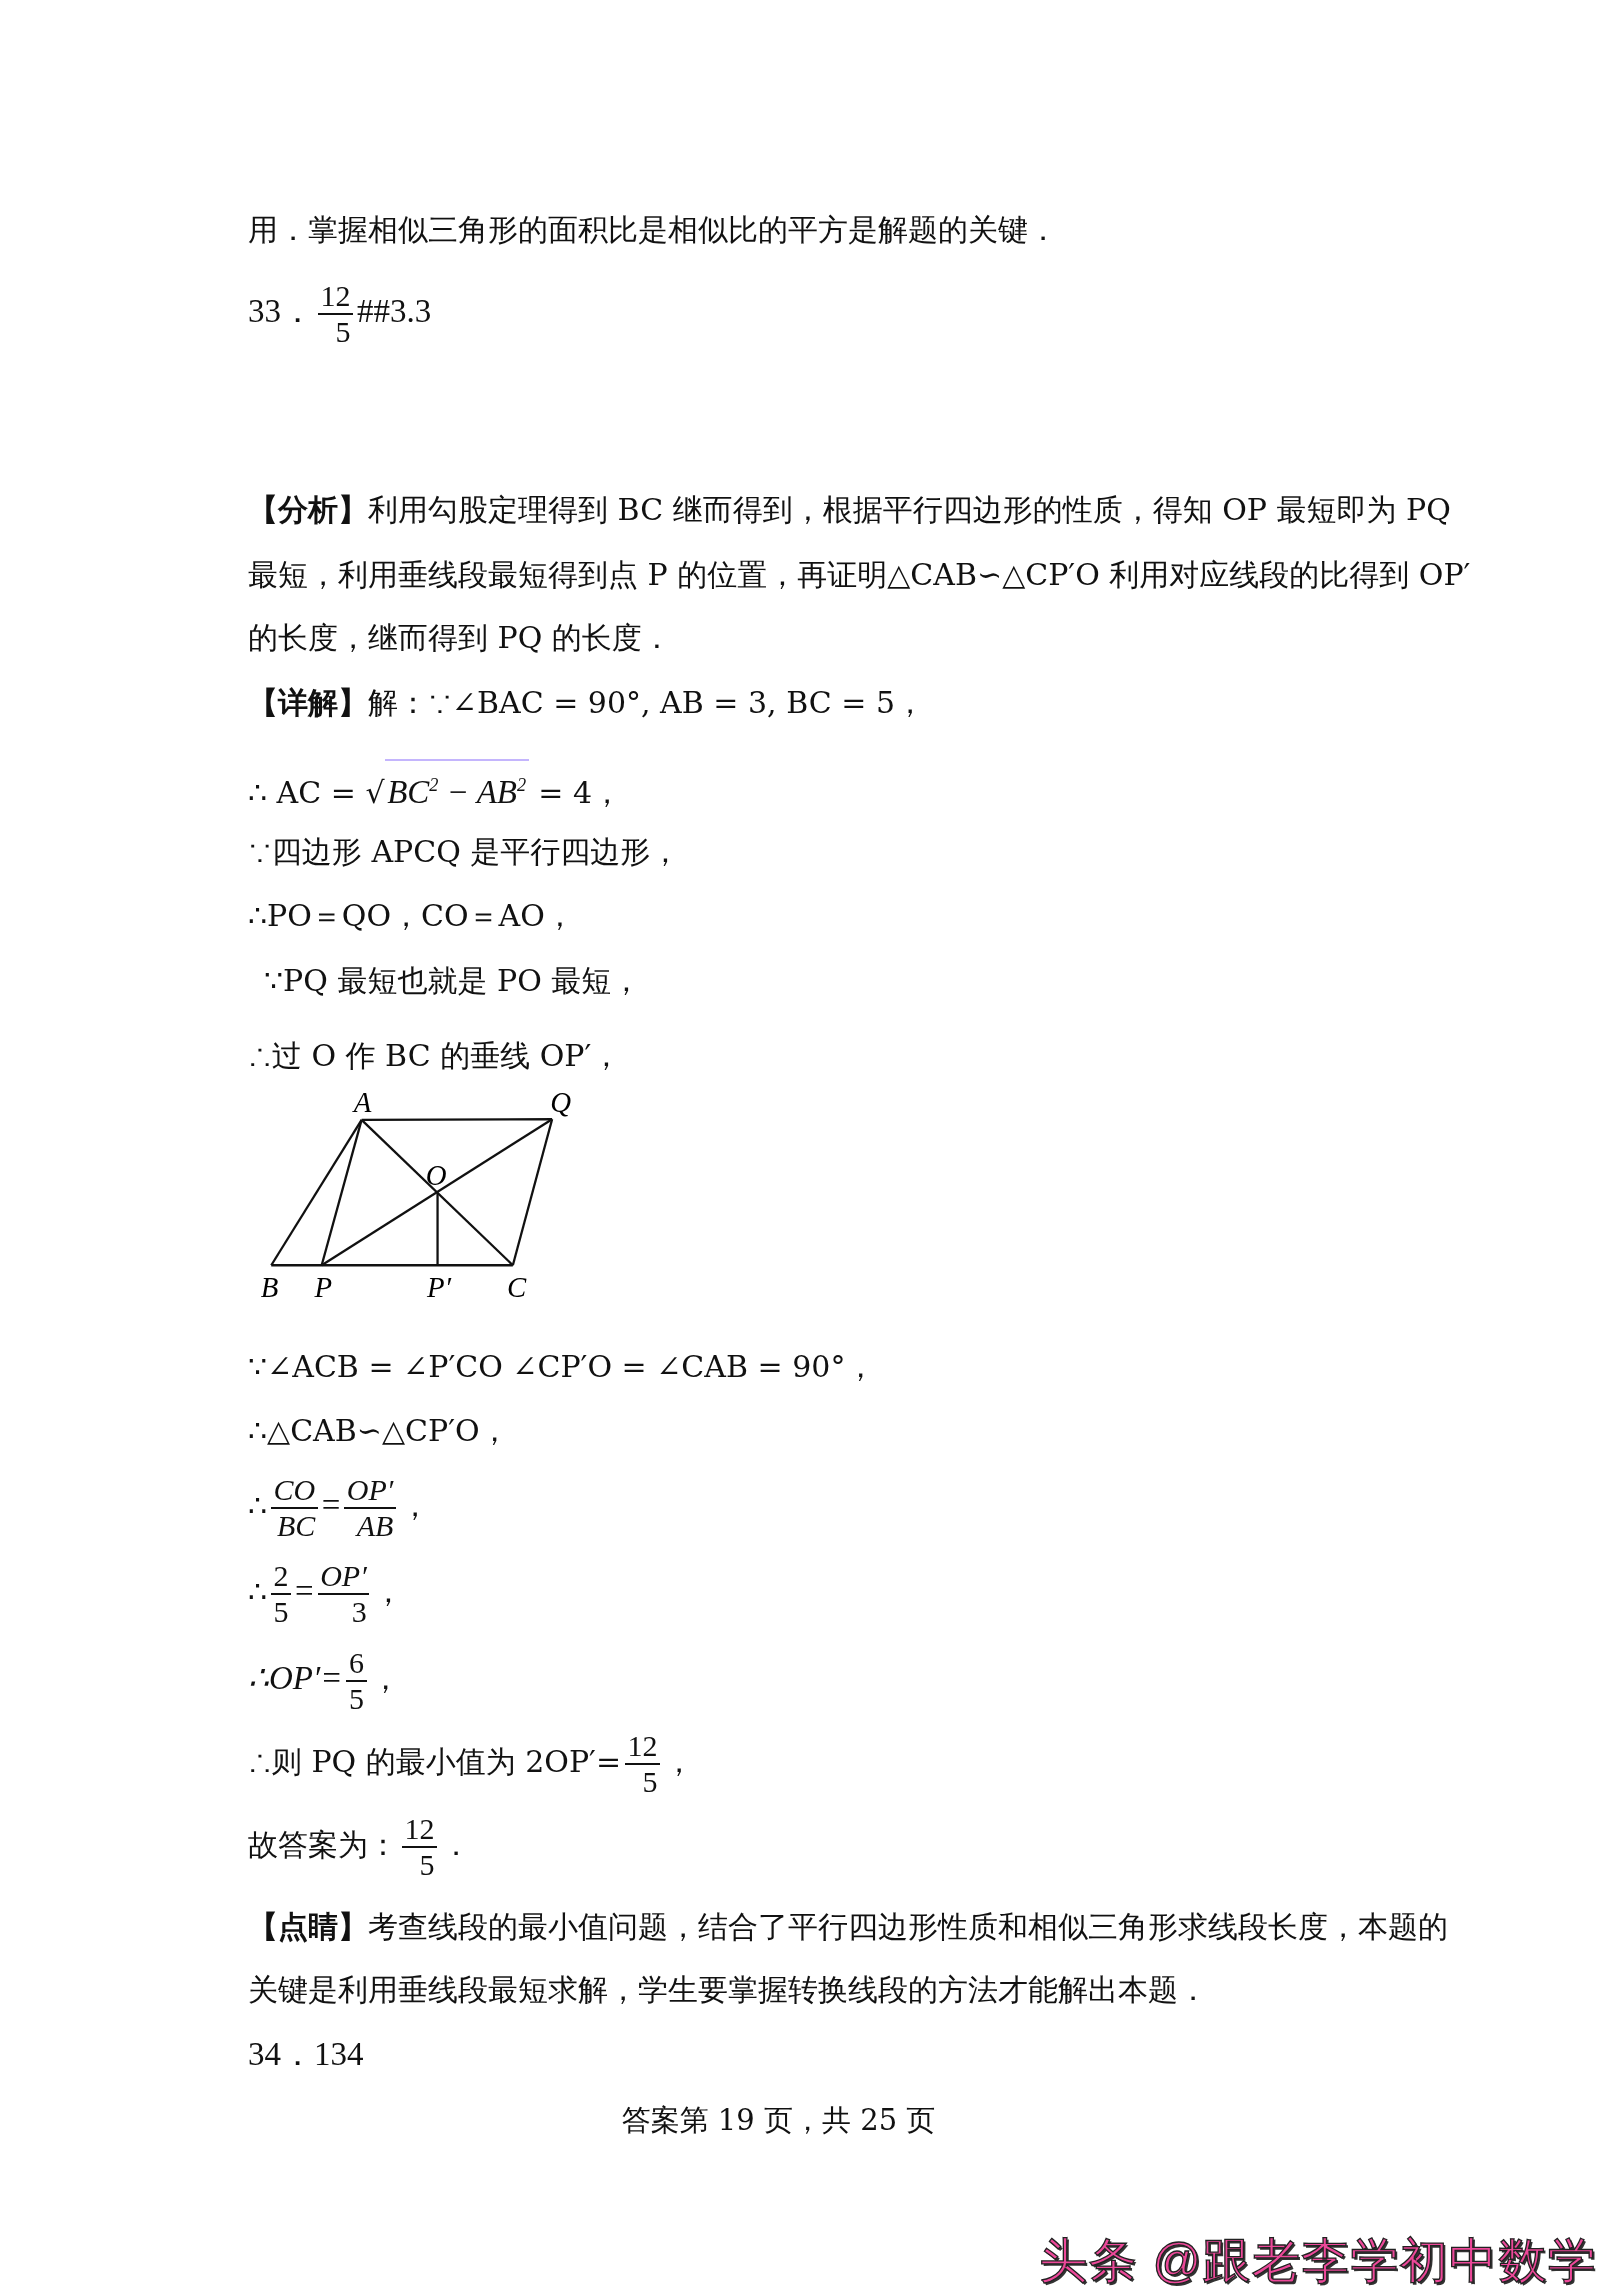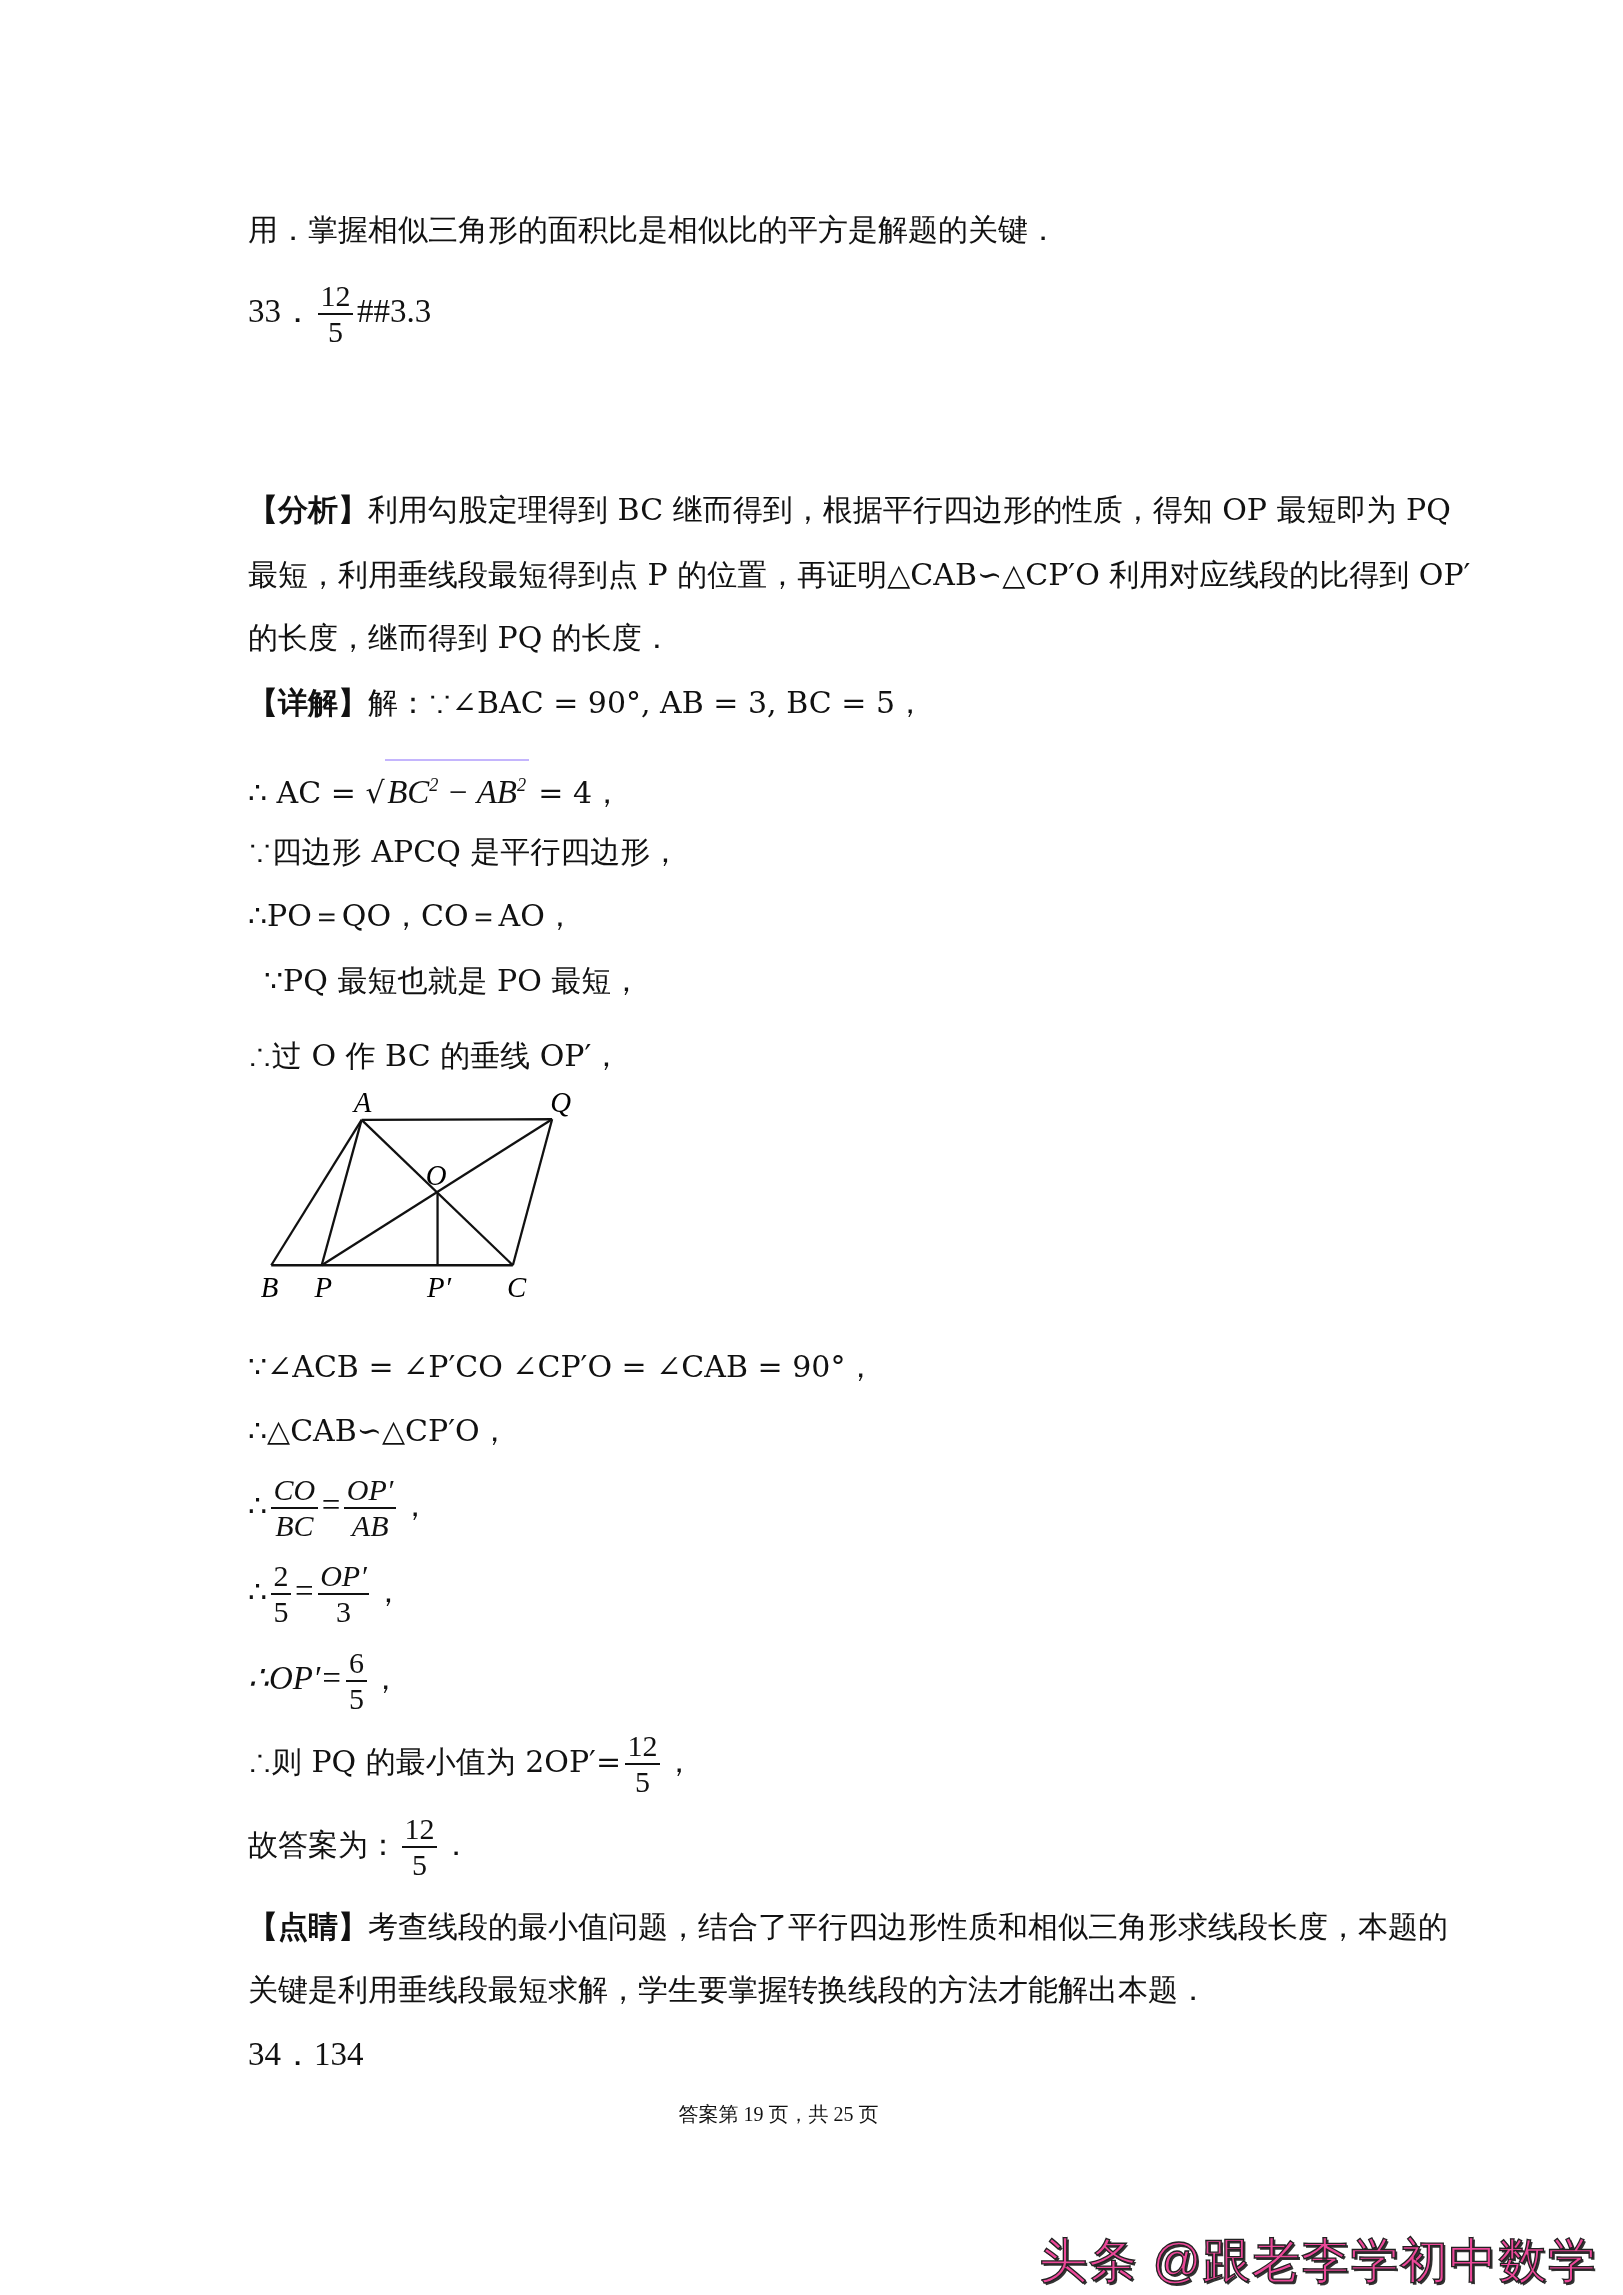--- a/index.html
+++ b/index.html
@@ -1,30 +1,30 @@
 <!DOCTYPE html>
 <html style="font-size:10.5px"><head>
 <meta charset="utf-8">
 <style>
   html, body { margin: 0; padding: 0; background: #ffffff; }
   body { width: 1623px; height: 2295px; position: relative; overflow: hidden;
          font-family: "DejaVu Serif", "Liberation Serif", serif; color: #111; }
   .line { position: absolute; left: 248px; font-size: 30px; line-height: 37px; white-space: nowrap; }
   .m { font-family: "Liberation Serif", "DejaVu Serif", serif; font-style: italic; font-size: 33px; }
   .n { font-family: "Liberation Serif", "DejaVu Serif", serif; font-size: 33px; }
-  .frac { display: inline-flex; flex-direction: column; align-items: center; vertical-align: middle;
+  .frac { display: inline-flex; flex-direction: column; align-items: flex-end; vertical-align: middle;
           font-family: "Liberation Serif", serif; font-size: 30px; line-height: 34px; margin: 0 3.9px; }
   .frac .num { padding: 0 2.6px; }
   .frac .bar { align-self: stretch; height: 2px; background: #111; }
   .frac .den { padding: 0 2.6px; }
   .frac.it { font-style: italic; }
   .bk { font-weight: bold; }
   .sqrt { display: inline-block; border-top: 2px solid #c4b5fd; padding: 1.3px 2.6px 0 2.6px; }
   sup { font-size: 18.3px; }
-  .footer { position: absolute; left: 0; width: 1557px; top: 2101px; text-align: center; font-size: 20px; font-family: Liberation Serif, serif; }
+  .footer { position: absolute; left: 0; width: 1557px; top: 2101px; text-align: center; font-size: 29px; }
   .watermark { position: absolute; right: 26px; top: 2229px; font-family: Liberation Sans, sans-serif;
                font-size: 48px; color: #ec4899; -webkit-text-stroke: 1.3px #222;
                text-shadow: 2px 2px 0 #333; letter-spacing: 1.3px; }
   .diagram { position: absolute; left: 249px; top: 1087px; }
   .lbl { font-family: "Liberation Serif", serif; font-style: italic; font-size: 44px; }
 </style>
 </head>
 <body>
 
 <div class="line" style="top:211px;">用．掌握相似三角形的面积比是相似比的平方是解题的关键．</div>

